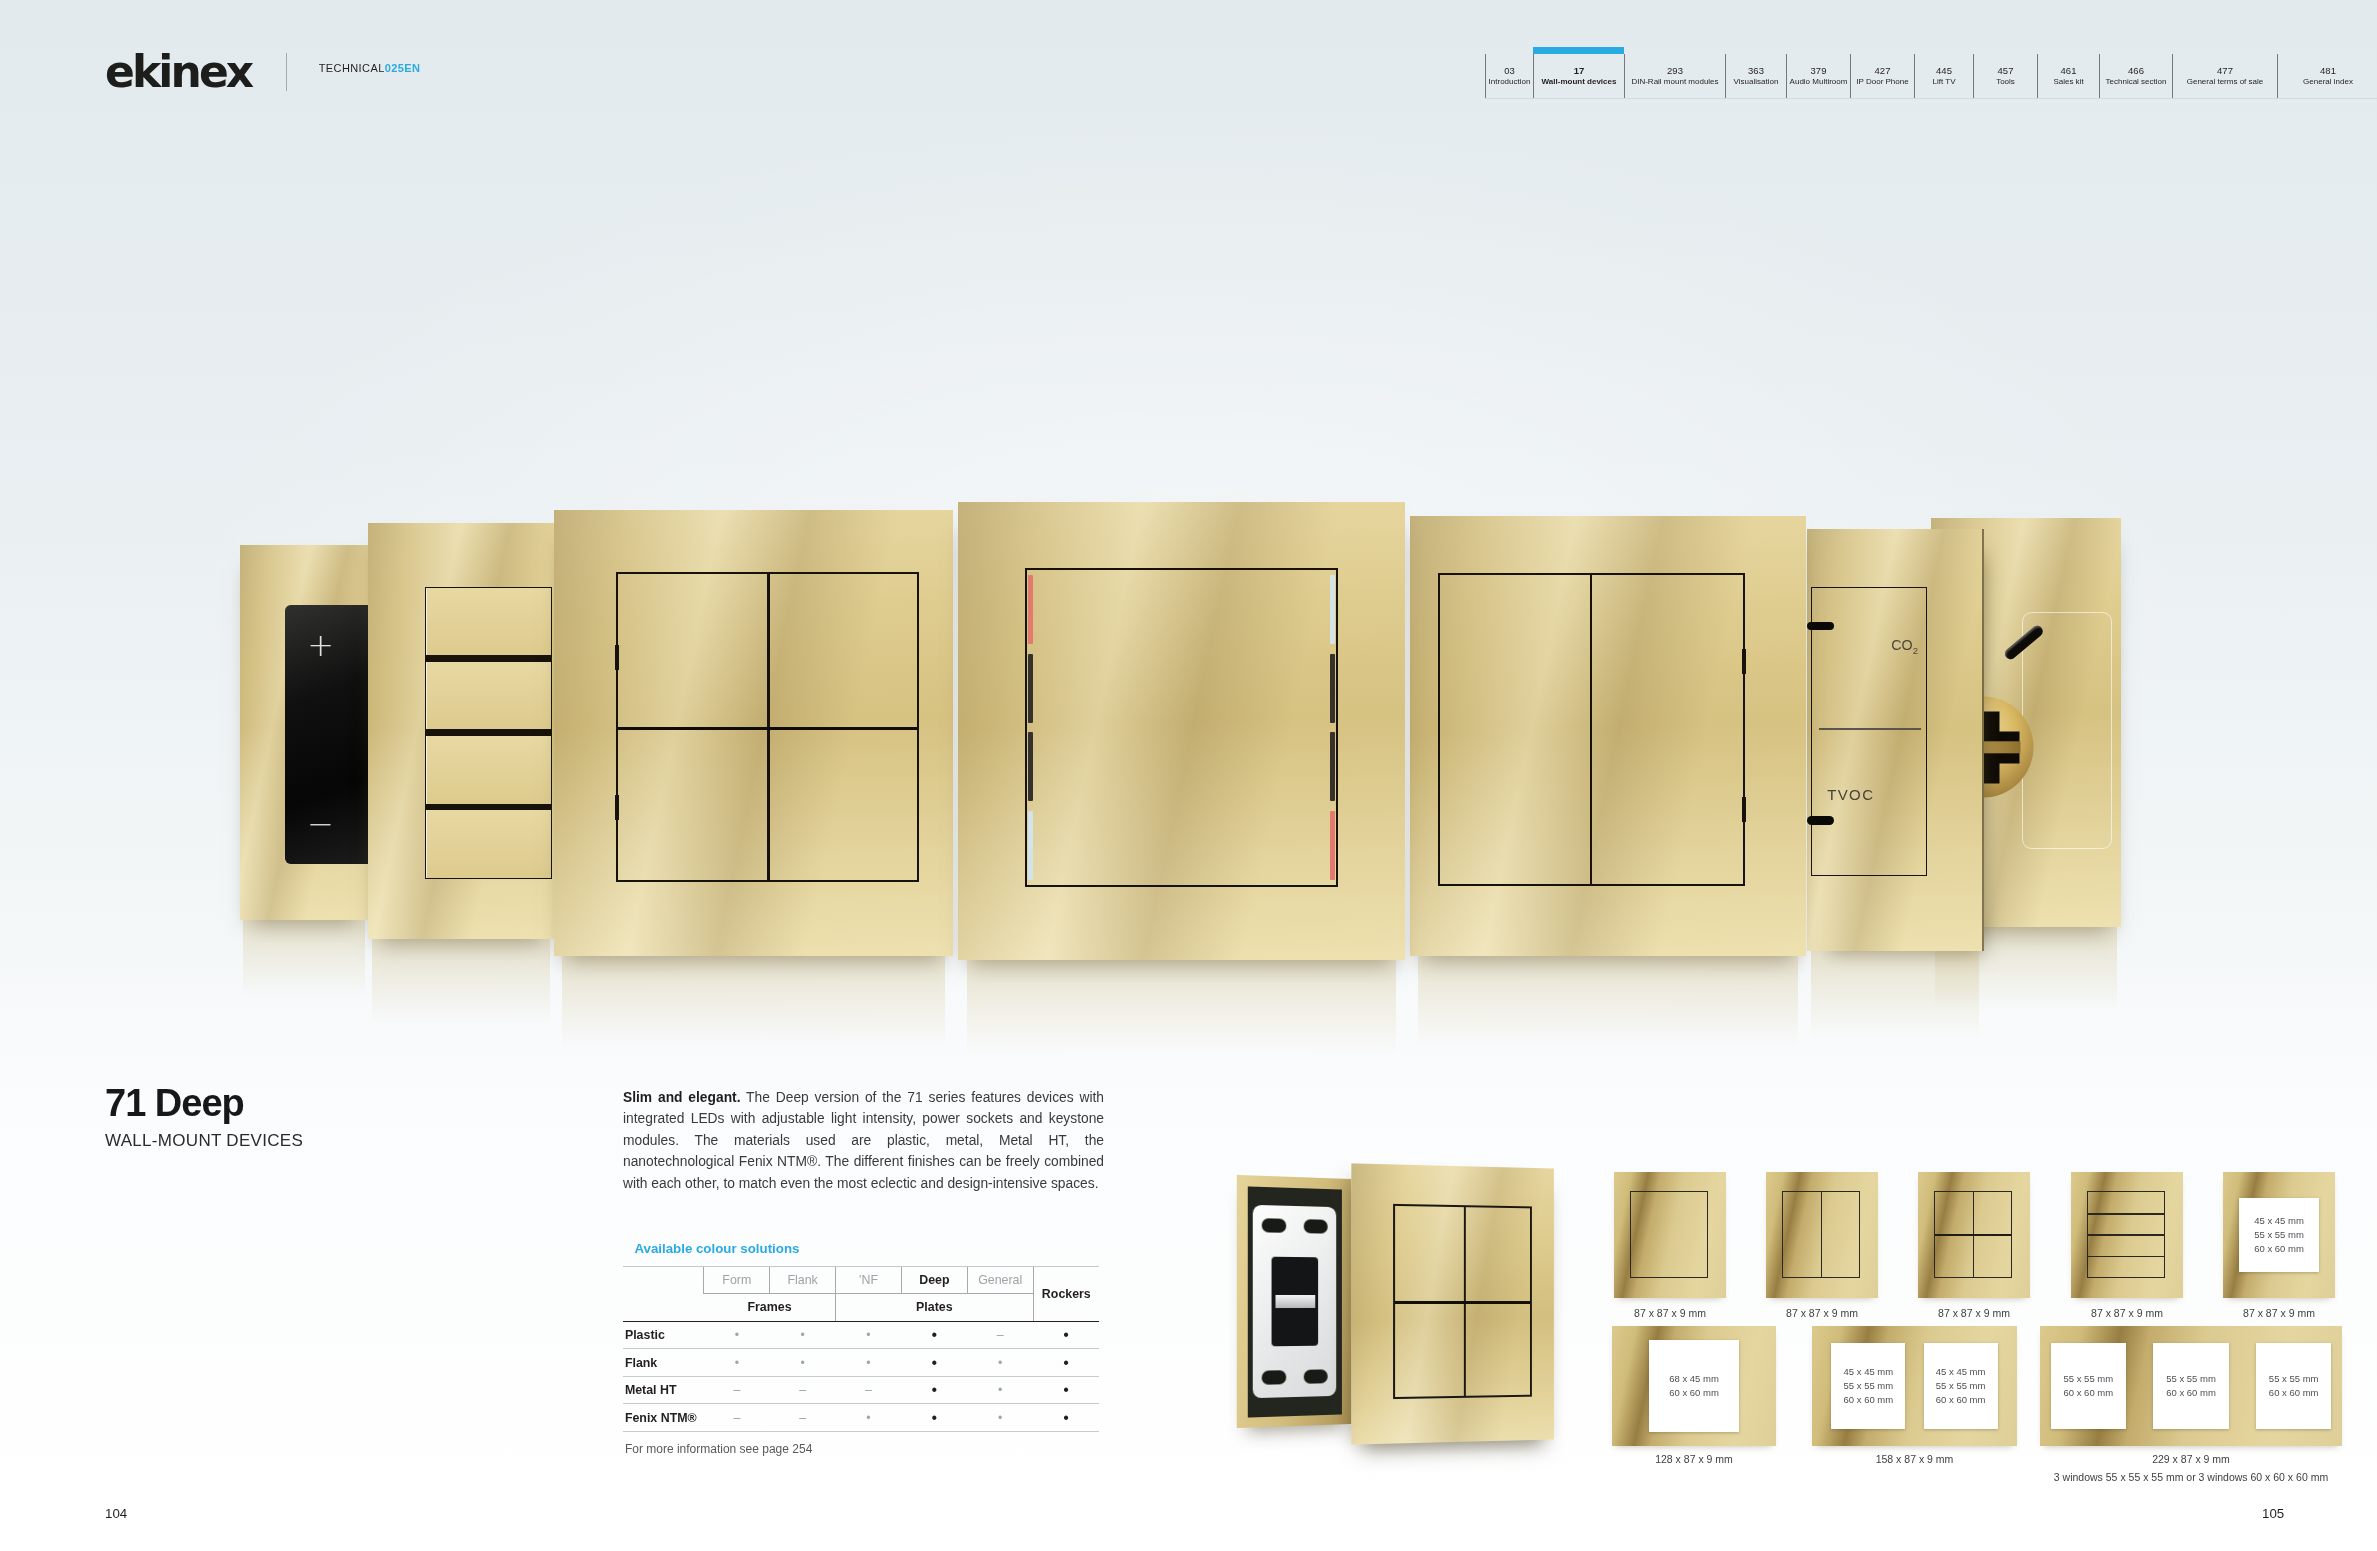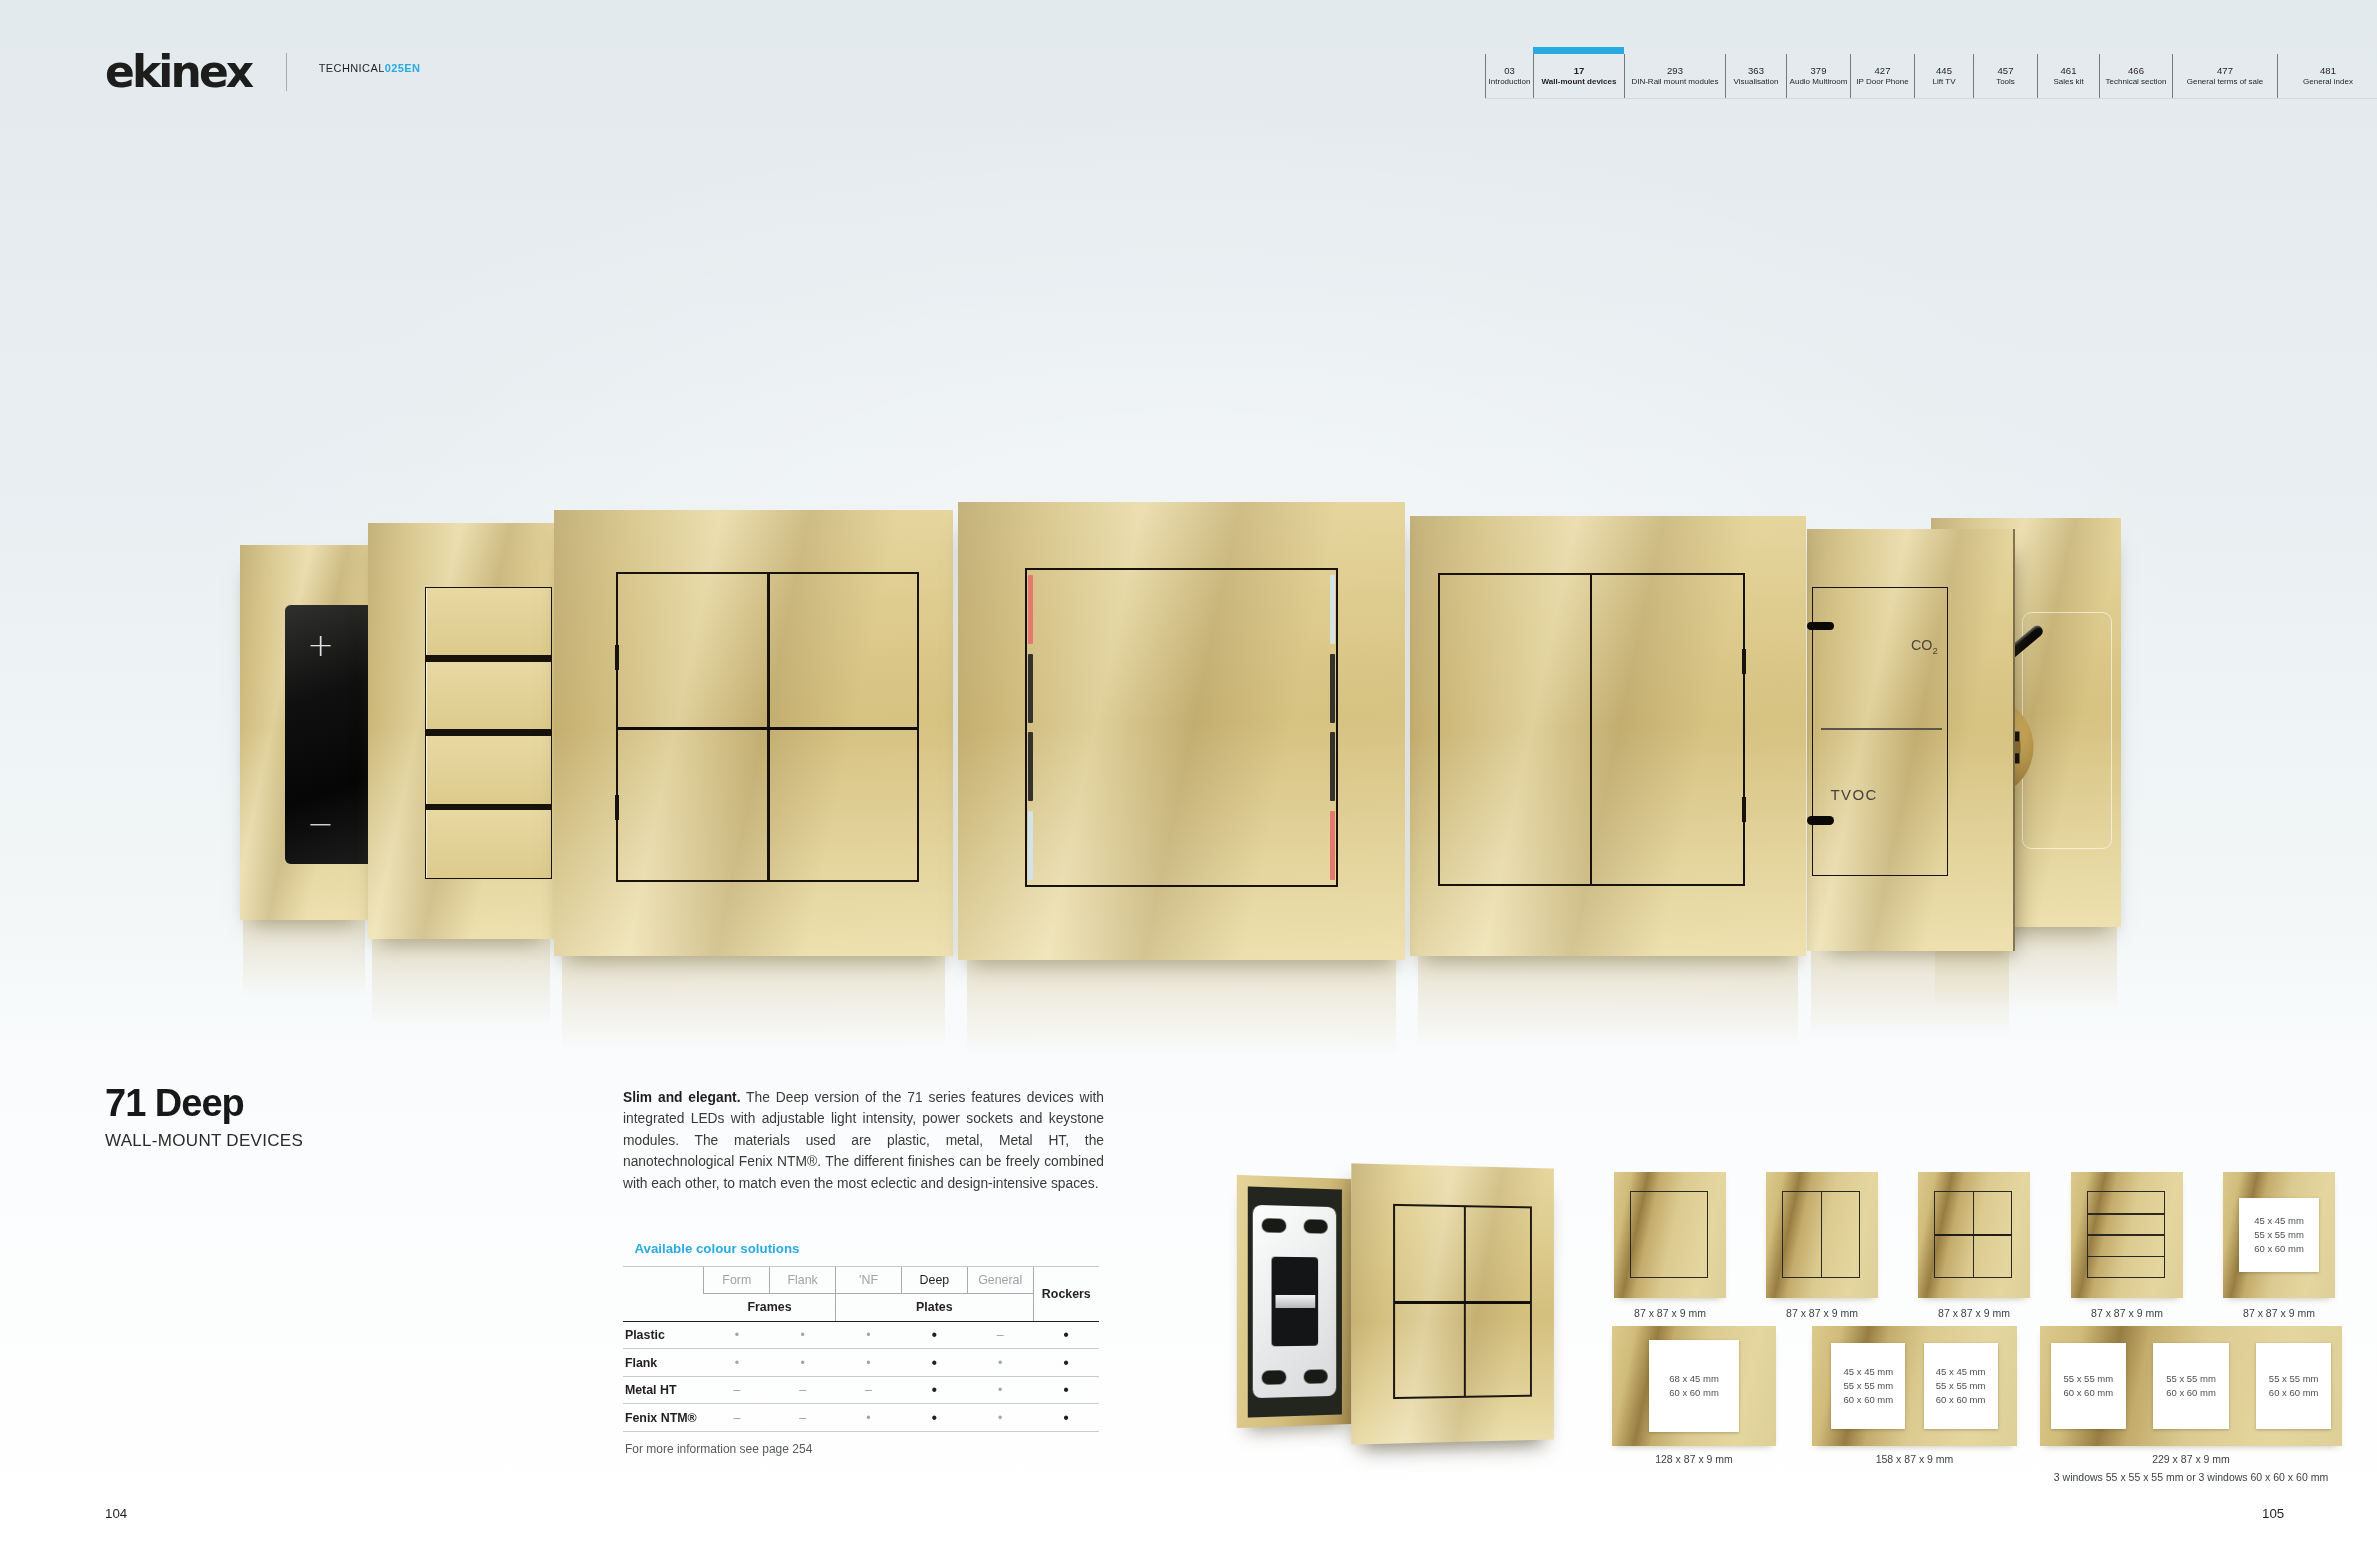--- a/index.html
+++ b/index.html
@@ -40,21 +40,21 @@
                 rgba(255,255,245,.22) 34%, rgba(115,90,40,.20) 52%, rgba(115,90,40,0) 70%);
   }
   .plate::after { content:""; position:absolute; top:100%; left:2%; right:2%; height:24%; pointer-events:none;
     background: linear-gradient(180deg, rgba(205,185,125,.34), rgba(205,185,125,0) 85%);
   }
   .p1 { left:240px;  top:545px; width:128px; height:375px; z-index:4; }
   .p2 { left:368px;  top:523px; width:186px; height:416px; z-index:6; }
   .p3 { left:554px;  top:510px; width:399px; height:446px; z-index:7; }
   .p4 { left:958px; top:502px; width:447px; height:458px; z-index:10; }
   .p5 { left:1410px; top:516px; width:396px; height:440px; z-index:7; }
-  .p6 { left:1807px; top:529px; width:208px; height:422px; z-index:6; box-shadow: 9.5px 13.3px 19px -11.4px rgba(70,62,35,.6); }
+  .p6 { left:1807px; top:529px; width:177px; height:422px; z-index:6; box-shadow: 9.5px 13.3px 19px -11.4px rgba(70,62,35,.6); }
   .p7 { left:1931px; top:518px; width:190px; height:409px; z-index:4; }
 
   .screen { position:absolute; left:35%; right:0; top:16%; height:69%;
     background: linear-gradient(160deg, #30302e 0%, #101010 35%, #060606 70%, #1c1c1c 100%);
     border-radius:5.7px 0 0 5.7px; }
   .screen .plus, .screen .minus { position:absolute; left:0; right:14%; text-align:center; color:#dfe2e4;
     font-weight:300; font-family:"DejaVu Sans", sans-serif; }
   .screen .plus  { top:8%;    font-size:32px; }
   .screen .minus { bottom:8%; font-size:32px; }
 
@@ -111,21 +111,21 @@
   .desc b { color:#1f1c1d; }
 
   .colour-block { position:absolute; left:623px; top:1241px; width:476px; }
   .ct-heading { font-size:13.3px; font-weight:bold; color:#29abe2; margin:0 0 9.5px 11.4px; }
   table.ct { width:100%; border-collapse:collapse; table-layout:fixed; font-size:12.4px; color:#231f20; }
   table.ct td { text-align:center; height:27.6px; vertical-align:middle; }
   table.ct td:first-child { text-align:left; width:17%; padding-left:1.9px; }
   tr.h1 td { border-top:1px solid #c6c7c9; color:#a0a2a5; font-size:12.4px; }
   tr.h1 td + td { border-left:1px solid #a7a9ac; }
   tr.h1 td.series { border-bottom:1px solid #a7a9ac; }
-  tr.h1 td.deep { color:#231f20; font-weight:normal;margin-left:25px; }
+  tr.h1 td.deep { color:#231f20; font-weight:bold;margin-left:25px; }
   tr.h1 td.rockers { color:#231f20; }
   tr.h2 td { color:#231f20; }
   tr.h2 td.plates-group { border-left:1px solid #a7a9ac; }
   tr.h2 td, tr.h1 td.rockers { border-bottom:1.9px solid #231f20;font-weight:bold; }
   tr.h1 td.rockers { border-left:1px solid #a7a9ac; }
   tr.data td { border-bottom:1px solid #c9cacc; }
   tr.data td:first-child { font-weight:bold; }
   .sym.black { color:#231f20; font-size:16px; }
   .sym.gray  { color:#a3a5a8; font-size:12.4px; }
   .sym.dash  { color:#9b9da0; font-size:12.4px; }

